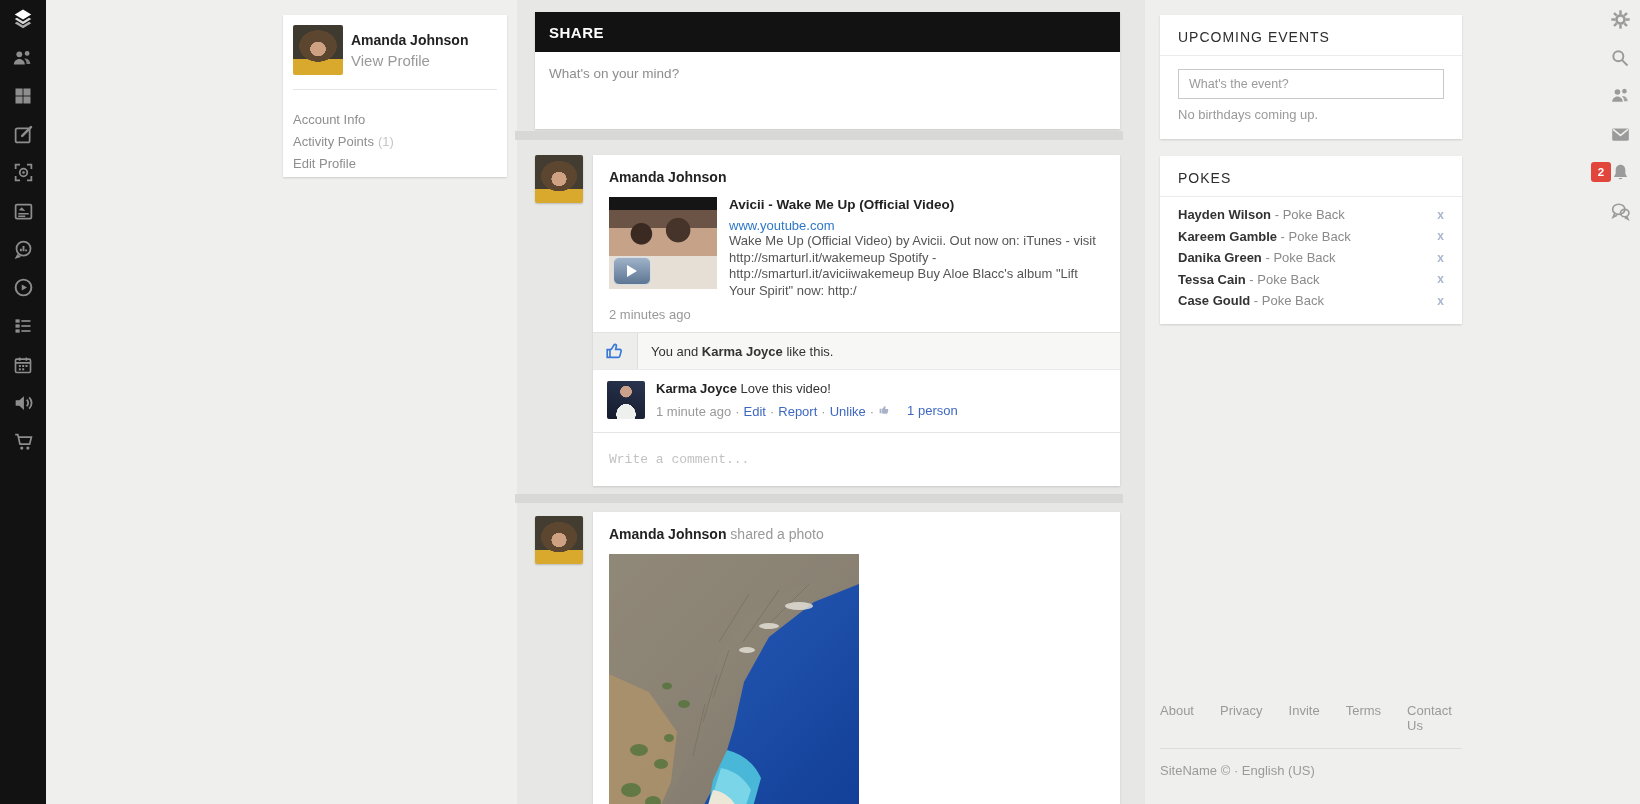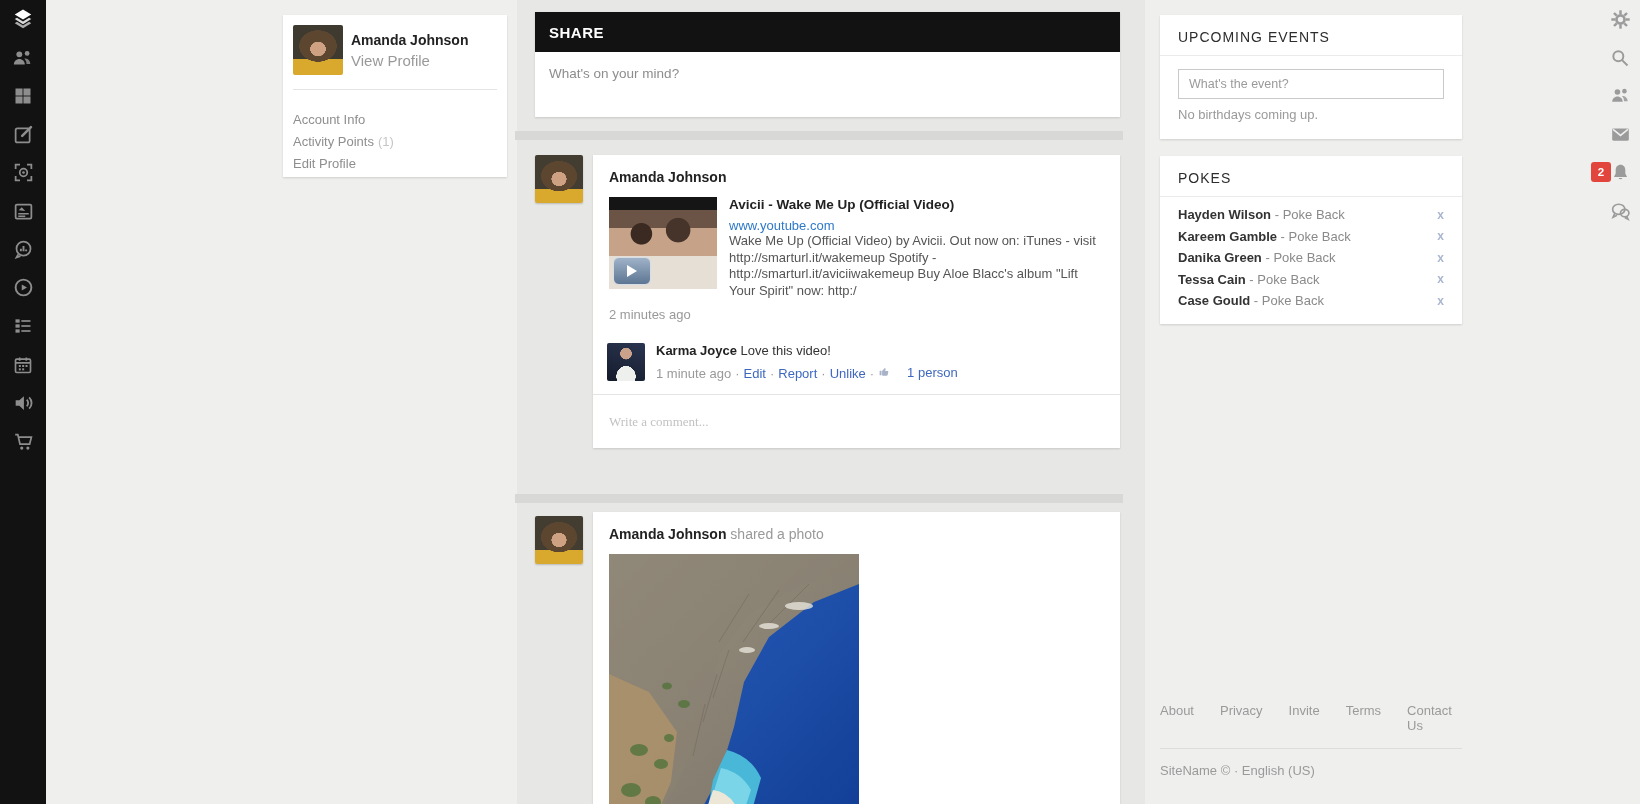--- a/index.html
+++ b/index.html
@@ -28,21 +28,21 @@
   .pc-item{position:absolute;left:10px;font-size:13px;color:#8e8e8e;cursor:pointer}
   .pc-count{color:#c6c6c6;margin-left:4px}
 
   
   #feed-col{left:517px;top:0;width:628px;height:804px;background:#e7e7e6}
   .feed-sep{position:absolute;left:-2px;width:608px;height:9px;background:#d8d8d6}
 
   #share-card{position:absolute;left:18px;top:12px;width:585px;box-shadow:0 1px 2px rgba(0,0,0,.14)}
   #share-header{height:40px;background:#121212;color:#fff;display:flex;align-items:center;
     padding-left:14px;font-size:15px;font-weight:bold;letter-spacing:.5px}
-  #share-body{height:65px;background:#1d4ed8}
+  #share-body{height:77px;background:#1d4ed8}
   #share-input{width:100%;height:100%;border:0;resize:none;box-sizing:border-box;padding:14px;
     font-family:"Liberation Sans",sans-serif;font-size:13.5px;color:#333;outline:none}
   #share-input::placeholder{color:#8d8d8d}
 
   .post-avatar{position:absolute;left:18px;width:48px;height:48px;border-radius:2px;box-shadow:0 1px 2px rgba(0,0,0,.2);cursor:pointer}
   .av-amanda{background:
       radial-gradient(ellipse 26% 24% at 50% 50%, #cfa183 0 60%, rgba(0,0,0,0) 61%),
       radial-gradient(ellipse 62% 52% at 50% 44%, #5d4630 0 60%, rgba(0,0,0,0) 61%),
       linear-gradient(180deg,#433d31 0 70%,#d9a92e 70% 100%);}
 
@@ -77,21 +77,21 @@
       radial-gradient(ellipse 42% 46% at 50% 88%, #eef0ee 0 60%, rgba(0,0,0,0) 61%),
       linear-gradient(200deg,#2a3550,#141b2c);}
   #comment-text b{color:#222;cursor:pointer}
   #comment-meta{margin-top:7px;color:#999}
   .meta-link{color:#3e68c0;cursor:pointer}
   .meta-dot{margin:0 4px;color:#999}
   #comment-likes{color:#3e68c0;cursor:pointer;display:inline-flex;gap:16px}
 
   #comment-box{border-top:1px solid #e4e4e4;height:53px;background:#fff}
   #comment-input{width:100%;height:100%;border:0;box-sizing:border-box;padding:0 16px;
-    font-family:Liberation Serif, serif;font-size:13px;color:#333;outline:none}
+    font-family:Liberation Mono, monospace;font-size:13px;color:#333;outline:none}
   #comment-input::placeholder{color:#c2c2c2}
 
   #post2{position:absolute;left:76px;top:512px;width:527px;height:292px;overflow:hidden}
   #photo-wrap{margin:12px 16px 0;width:250px;height:260px;cursor:pointer}
 
   
   .panel-title{padding:14px 18px 10px;font-size:14px;color:#2d2d2d;letter-spacing:1px}
   .panel-div{border-top:1px solid #ebebeb}
   #events-panel{left:1160px;top:15px;width:302px}
   #events-body{padding:13px 18px 17px}
@@ -247,20 +247,31 @@
         <div id="vevo-tag"></div>
         <div id="play-btn"></div>
       </div>
       <div>
         <div id="p1-vtitle">Avicii - Wake Me Up (Official Video)</div>
         <div id="p1-vsource">www.youtube.com</div>
         <div id="p1-vdesc">Wake Me Up (Official Video) by Avicii. Out now on: iTunes - visit http://smarturl.it/wakemeup Spotify - http://smarturl.it/aviciiwakemeup Buy Aloe Blacc's album "Lift Your Spirit" now: http:/</div>
       </div>
     </div>
     <div id="p1-time">2 minutes ago</div>
+    <div id="like-bar">
+      <div id="like-cell">
+        <svg width="22" height="22" viewBox="0 0 24 24" fill="none" stroke="#3a78d8" stroke-width="1.8">
+            <path d="M3.5 10.5h3V19h-3z"></path>
+            <path d="M6.5 18.2l1.8.8h7.2c.9 0 1.6-.6 1.8-1.4l1.4-5.5c.2-1-.5-1.9-1.5-1.9h-4.5l.8-3.7c.2-.9-.5-1.7-1.4-1.7-.5 0-1 .3-1.2.7L8 10.2l-1.5.4"></path>
+          </svg>
+      </div>
+      <div id="like-text">
+          <span><span>You and </span><b>Karma Joyce</b><span> like this.</span></span>
+        </div>
+    </div>
     <div id="comment-row">
       <div class="av-karma"></div>
       <div>
         <div id="comment-text"><b>Karma Joyce</b><span> Love this video!</span></div>
         <div id="comment-meta"><span>1 minute ago</span><span class="meta-dot">·</span><span class="meta-link">Edit</span><span class="meta-dot">·</span><span class="meta-link">Report</span><span class="meta-dot">·</span><span class="meta-link">Unlike</span><span class="meta-dot">·</span><span id="comment-likes">
               <svg width="13" height="13" viewBox="0 0 24 24" fill="#a8b2c8">
                 <path d="M3 10.5h3.5V19H3zM7.5 19l1.6.7h6.8c.9 0 1.6-.6 1.8-1.4l1.3-5.2c.3-1-.5-2-1.5-2h-4.2l.8-3.5c.2-.9-.5-1.8-1.4-1.8-.5 0-1 .3-1.2.8L8.6 10l-1.1.4z"></path>
               </svg>
               <span>1 person</span>
             </span></div>

